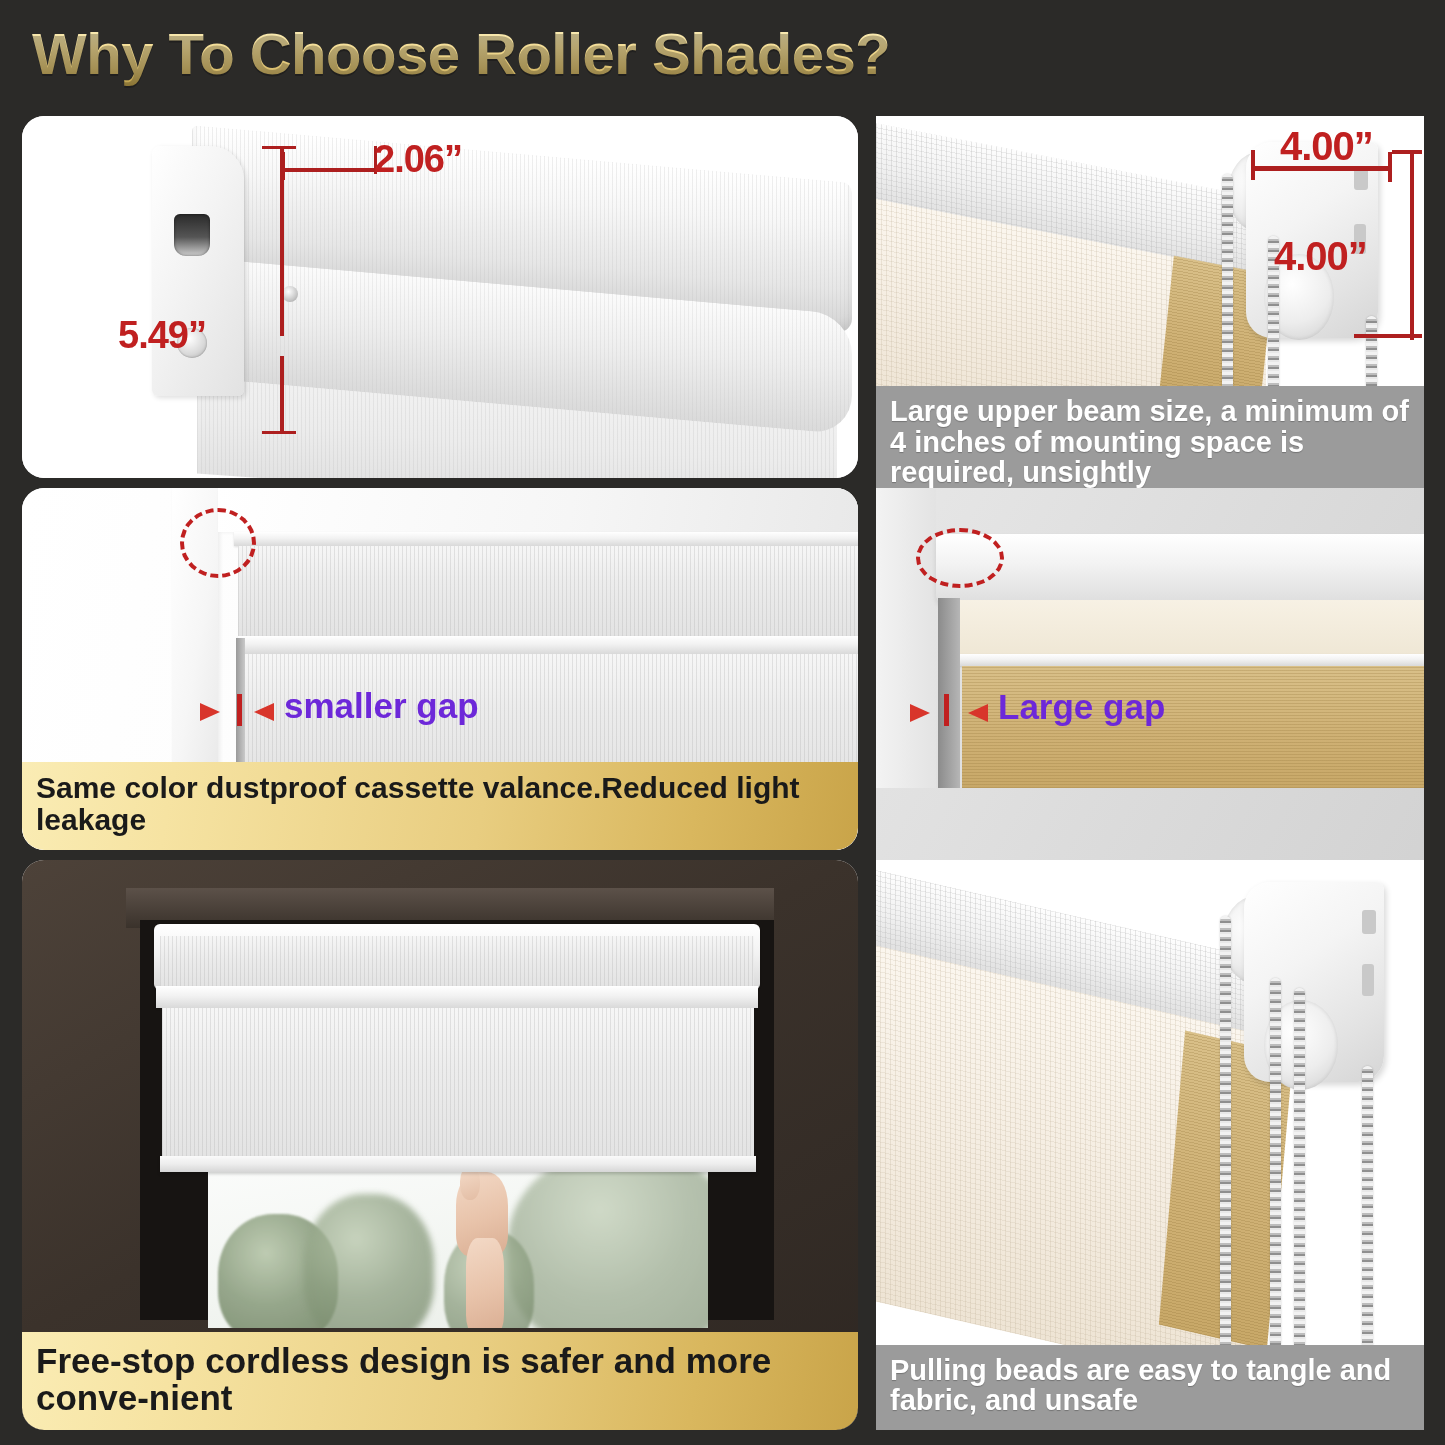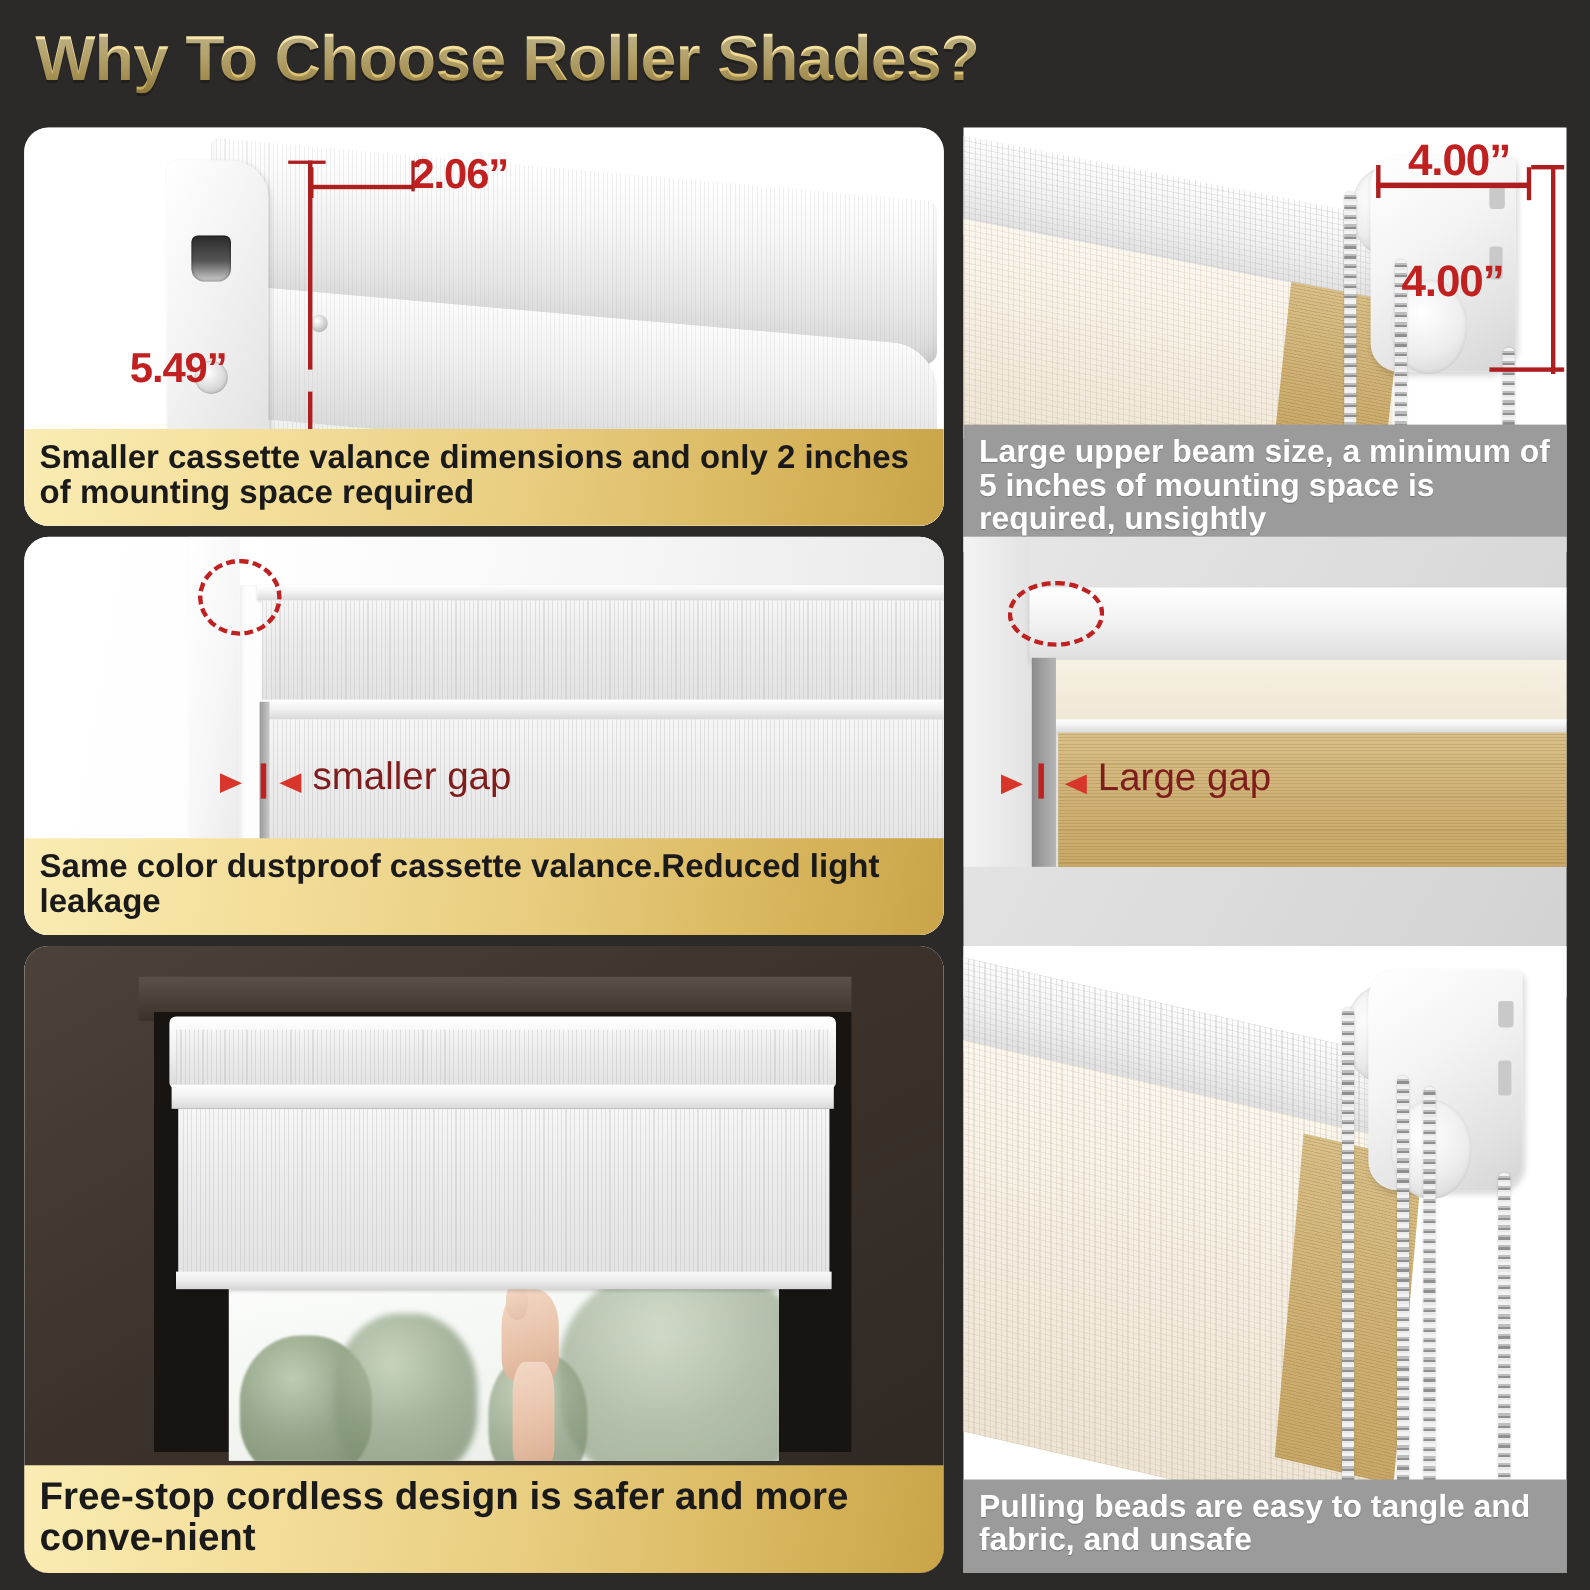--- a/index.html
+++ b/index.html
@@ -160,21 +160,21 @@
   .shade-white{
     position:absolute;
     background:
       repeating-linear-gradient(90deg,rgba(170,170,170,.28) 0 1px,rgba(255,255,255,0) 1px 4px),
       linear-gradient(180deg,#f6f6f6 0%,#ececec 40%,#e3e3e3 100%);
   }
   .rail{position:absolute;background:linear-gradient(180deg,#ffffff 0%,#f2f2f2 45%,#d9d9d9 100%);
         box-shadow:0 1px 2px rgba(0,0,0,.12);}
   .gapbar{position:absolute;background:linear-gradient(90deg,#9a9a9a,#c9c9c9);}
   .dashcircle{position:absolute;border:4px dashed #c02020;border-radius:50%;}
-  .redtxt{position:absolute;color:#7f1d1d;font-weight:normal;}
+  .redtxt{position:absolute;color:#6d28d9;font-weight:bold;}
   .arrow-r{position:absolute;width:0;height:0;border-top:9px solid transparent;
            border-bottom:9px solid transparent;border-left:20px solid #d8352b;}
   .arrow-l{position:absolute;width:0;height:0;border-top:9px solid transparent;
            border-bottom:9px solid transparent;border-right:20px solid #d8352b;}
   .tickbar{position:absolute;width:5px;background:#c02020;}
 
   
   .graywall{position:absolute;background:linear-gradient(120deg,#e7e7e7 0%,#dcdcdc 50%,#d2d2d2 100%);}
   .beam4{position:absolute;background:linear-gradient(180deg,#ffffff 0%,#f3f3f3 40%,#dcdcdc 100%);
          border-radius:0 0 12px 12px;box-shadow:0 3px 5px rgba(0,0,0,.1);}
@@ -220,21 +220,20 @@
       <div class="dimline" style="left:260px;top:52px;width:95px;height:4px;"></div>
       <div class="dimline" style="left:352px;top:30px;width:3px;height:28px;"></div>
       <div class="dimtxt" style="left:352px;top:22px;font-size:38px;">2.06”</div>
 
       <div class="dimline" style="left:258px;top:30px;width:4px;height:190px;"></div>
       <div class="dimline" style="left:240px;top:30px;width:34px;height:3px;"></div>
       <div class="dimline" style="left:258px;top:240px;width:4px;height:78px;"></div>
       <div class="dimline" style="left:240px;top:315px;width:34px;height:3px;"></div>
       <div class="dimtxt" style="left:96px;top:198px;font-size:38px;">5.49”</div>
     </div>
-    <div class="cap cap-gold">Smaller cassette valance dimensions and only 2 inches of mounting space required</div>
   </div>
 
   <div class="panel p2">
     <div class="stage">
       <div class="fill" style="background:#fff"></div>
       <div class="sh-top" style="left:-10px;top:48px;width:440px;height:90px;transform:skewY(11deg);"></div>
       <div class="sh-fab" style="left:-10px;top:120px;width:400px;height:200px;transform:skewY(11deg);"></div>
       <div class="sh-khaki" style="left:290px;top:148px;width:100px;height:150px;transform:skewY(11deg) skewX(-6deg);"></div>
 
       <div class="roller-end" style="left:352px;top:36px;width:62px;height:80px;"></div>
@@ -250,21 +249,21 @@
       <div class="dimline" style="left:375px;top:34px;width:4px;height:30px;"></div>
       <div class="dimline" style="left:375px;top:50px;width:140px;height:5px;"></div>
       <div class="dimline" style="left:512px;top:36px;width:4px;height:30px;"></div>
       <div class="dimtxt" style="left:404px;top:8px;font-size:40px;">4.00”</div>
 
       <div class="dimline" style="left:534px;top:34px;width:4px;height:190px;"></div>
       <div class="dimline" style="left:516px;top:34px;width:30px;height:4px;"></div>
       <div class="dimline" style="left:478px;top:218px;width:68px;height:4px;"></div>
       <div class="dimtxt" style="left:398px;top:118px;font-size:40px;">4.00”</div>
     </div>
-    <div class="cap cap-gray">Large upper beam size, a minimum of 5 inches of mounting space is required, unsightly</div>
+    <div class="cap cap-gray">Large upper beam size, a minimum of 4 inches of mounting space is required, unsightly</div>
   </div>
 
   <div class="panel p3">
     <div class="stage">
       <div class="fill wall"></div>
       <div class="casing" style="left:150px;top:0;width:46px;height:300px;"></div>
       <div class="casing" style="left:196px;top:0;width:640px;height:44px;"></div>
       <div class="rail" style="left:212px;top:44px;width:624px;height:14px;"></div>
       <div class="shade-white" style="left:216px;top:58px;width:620px;height:92px;"></div>
       <div class="rail" style="left:216px;top:148px;width:620px;height:18px;"></div>

